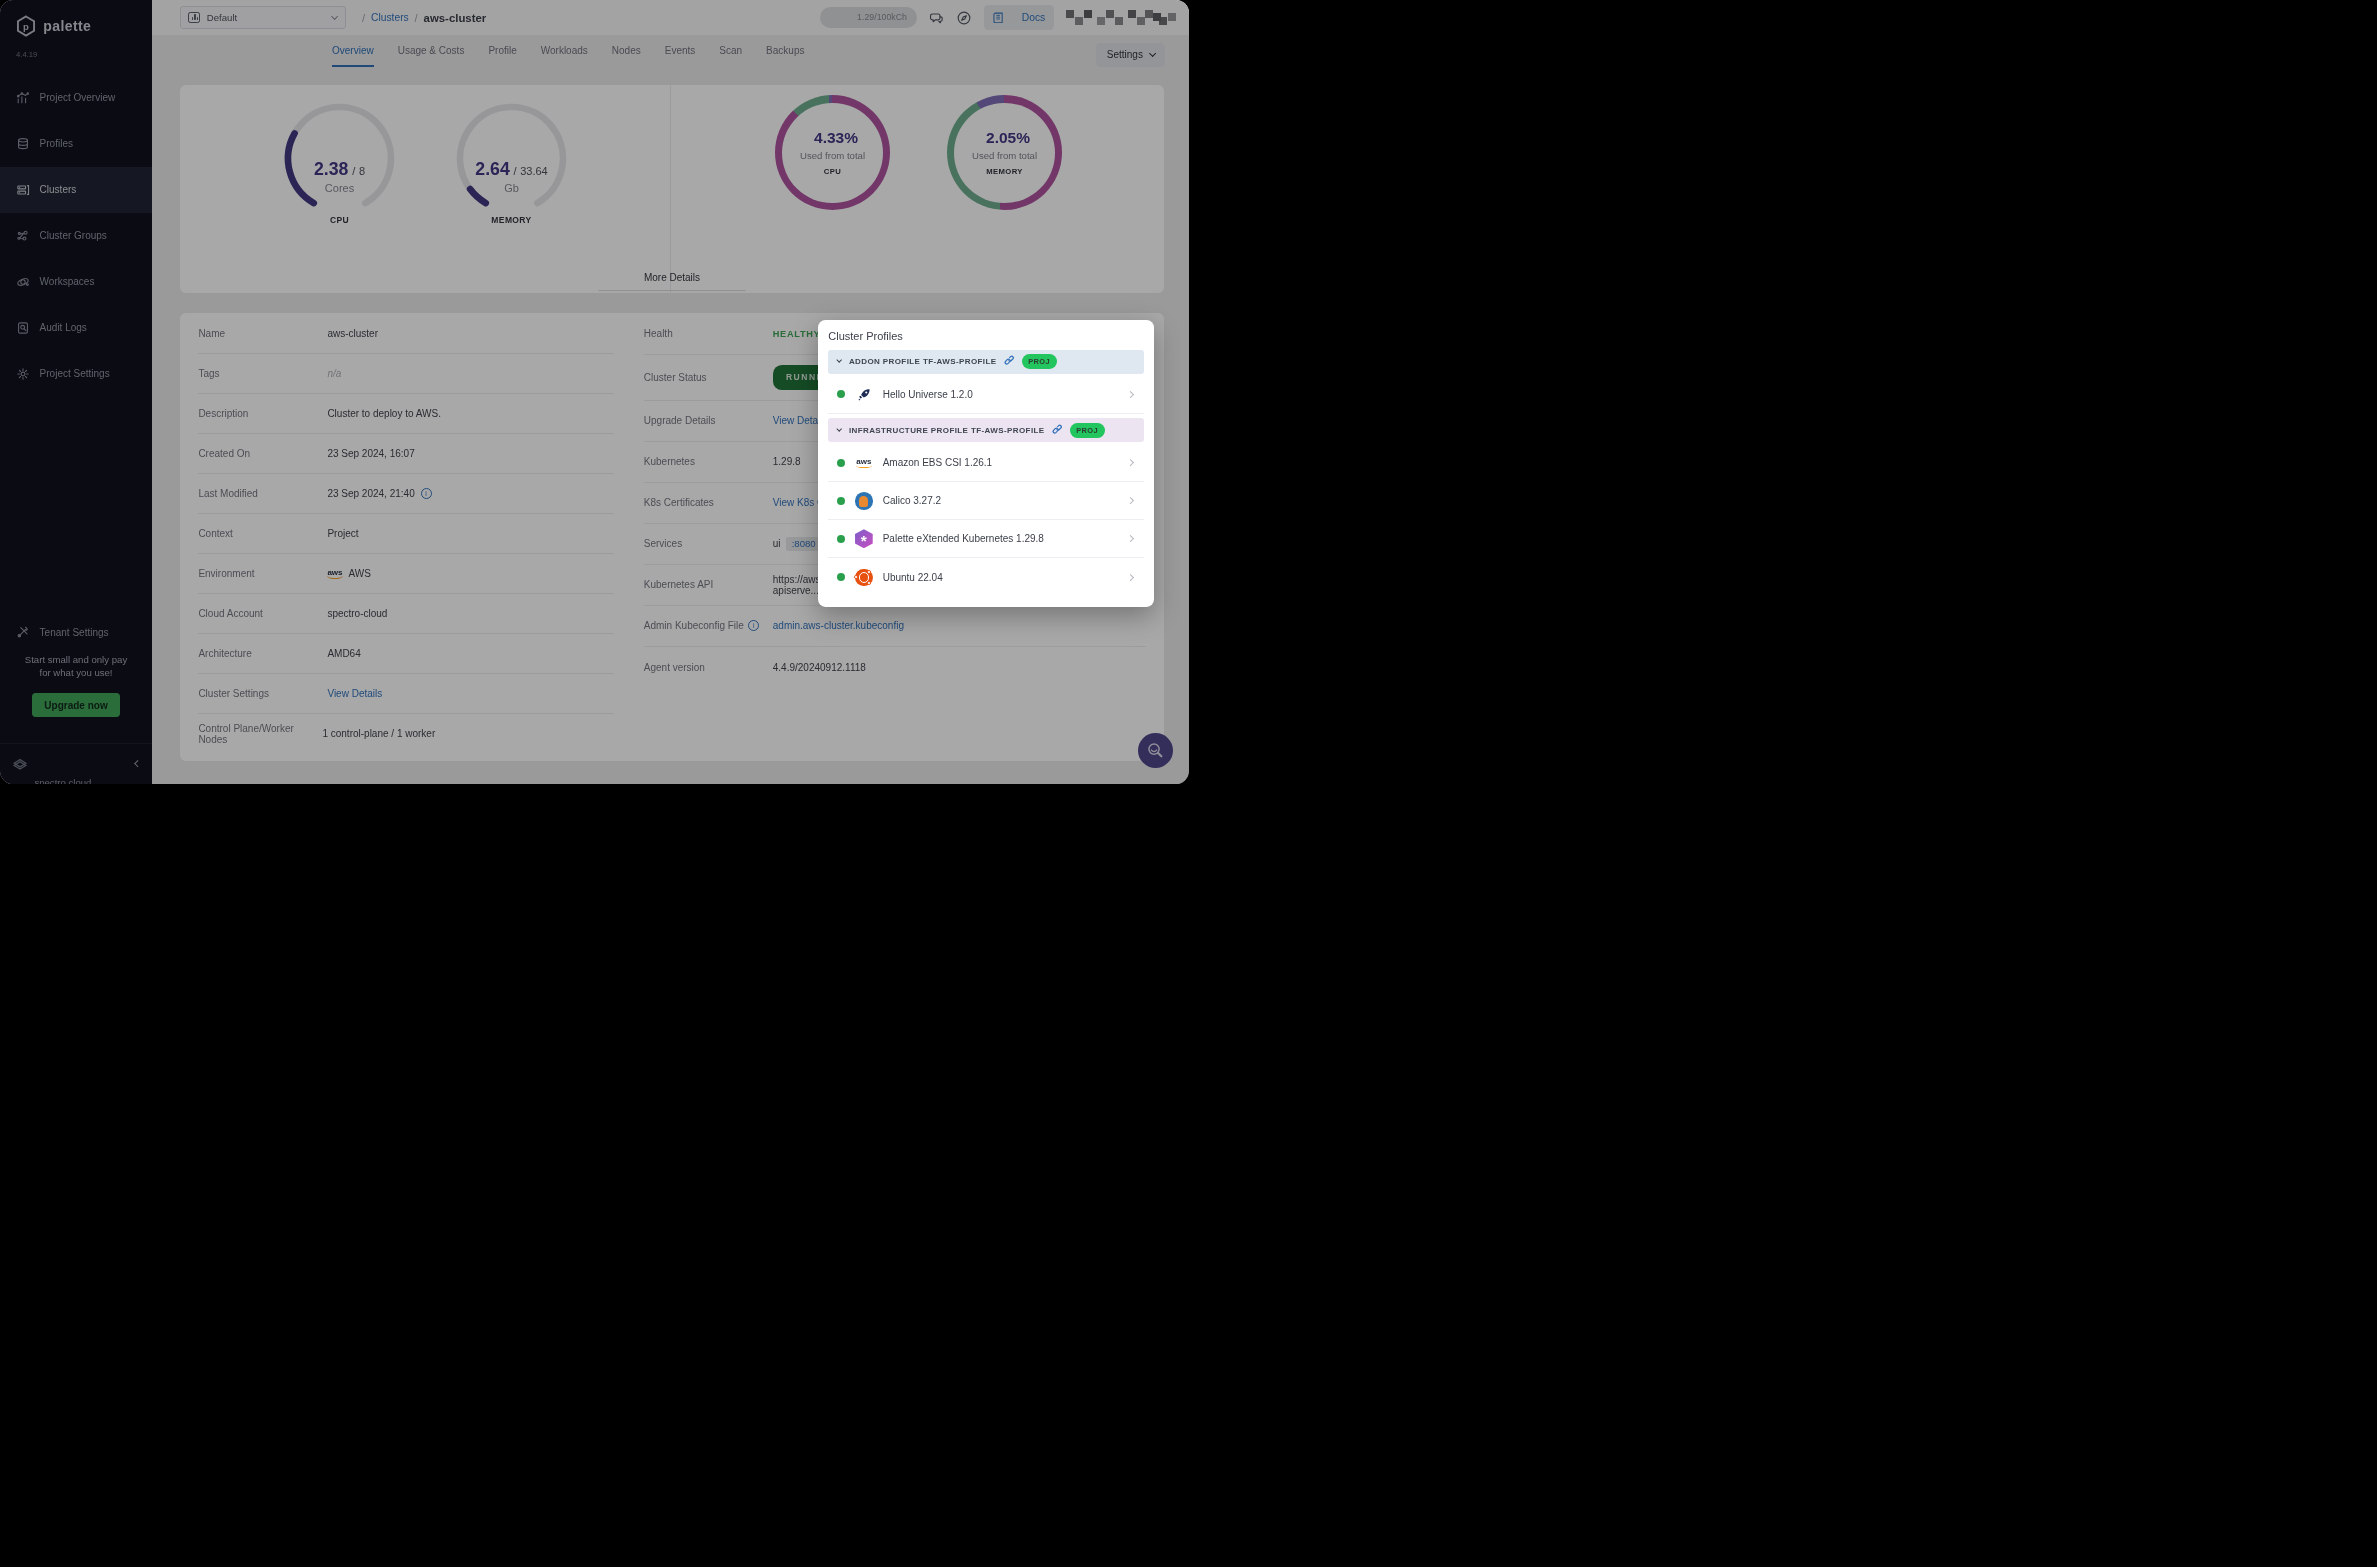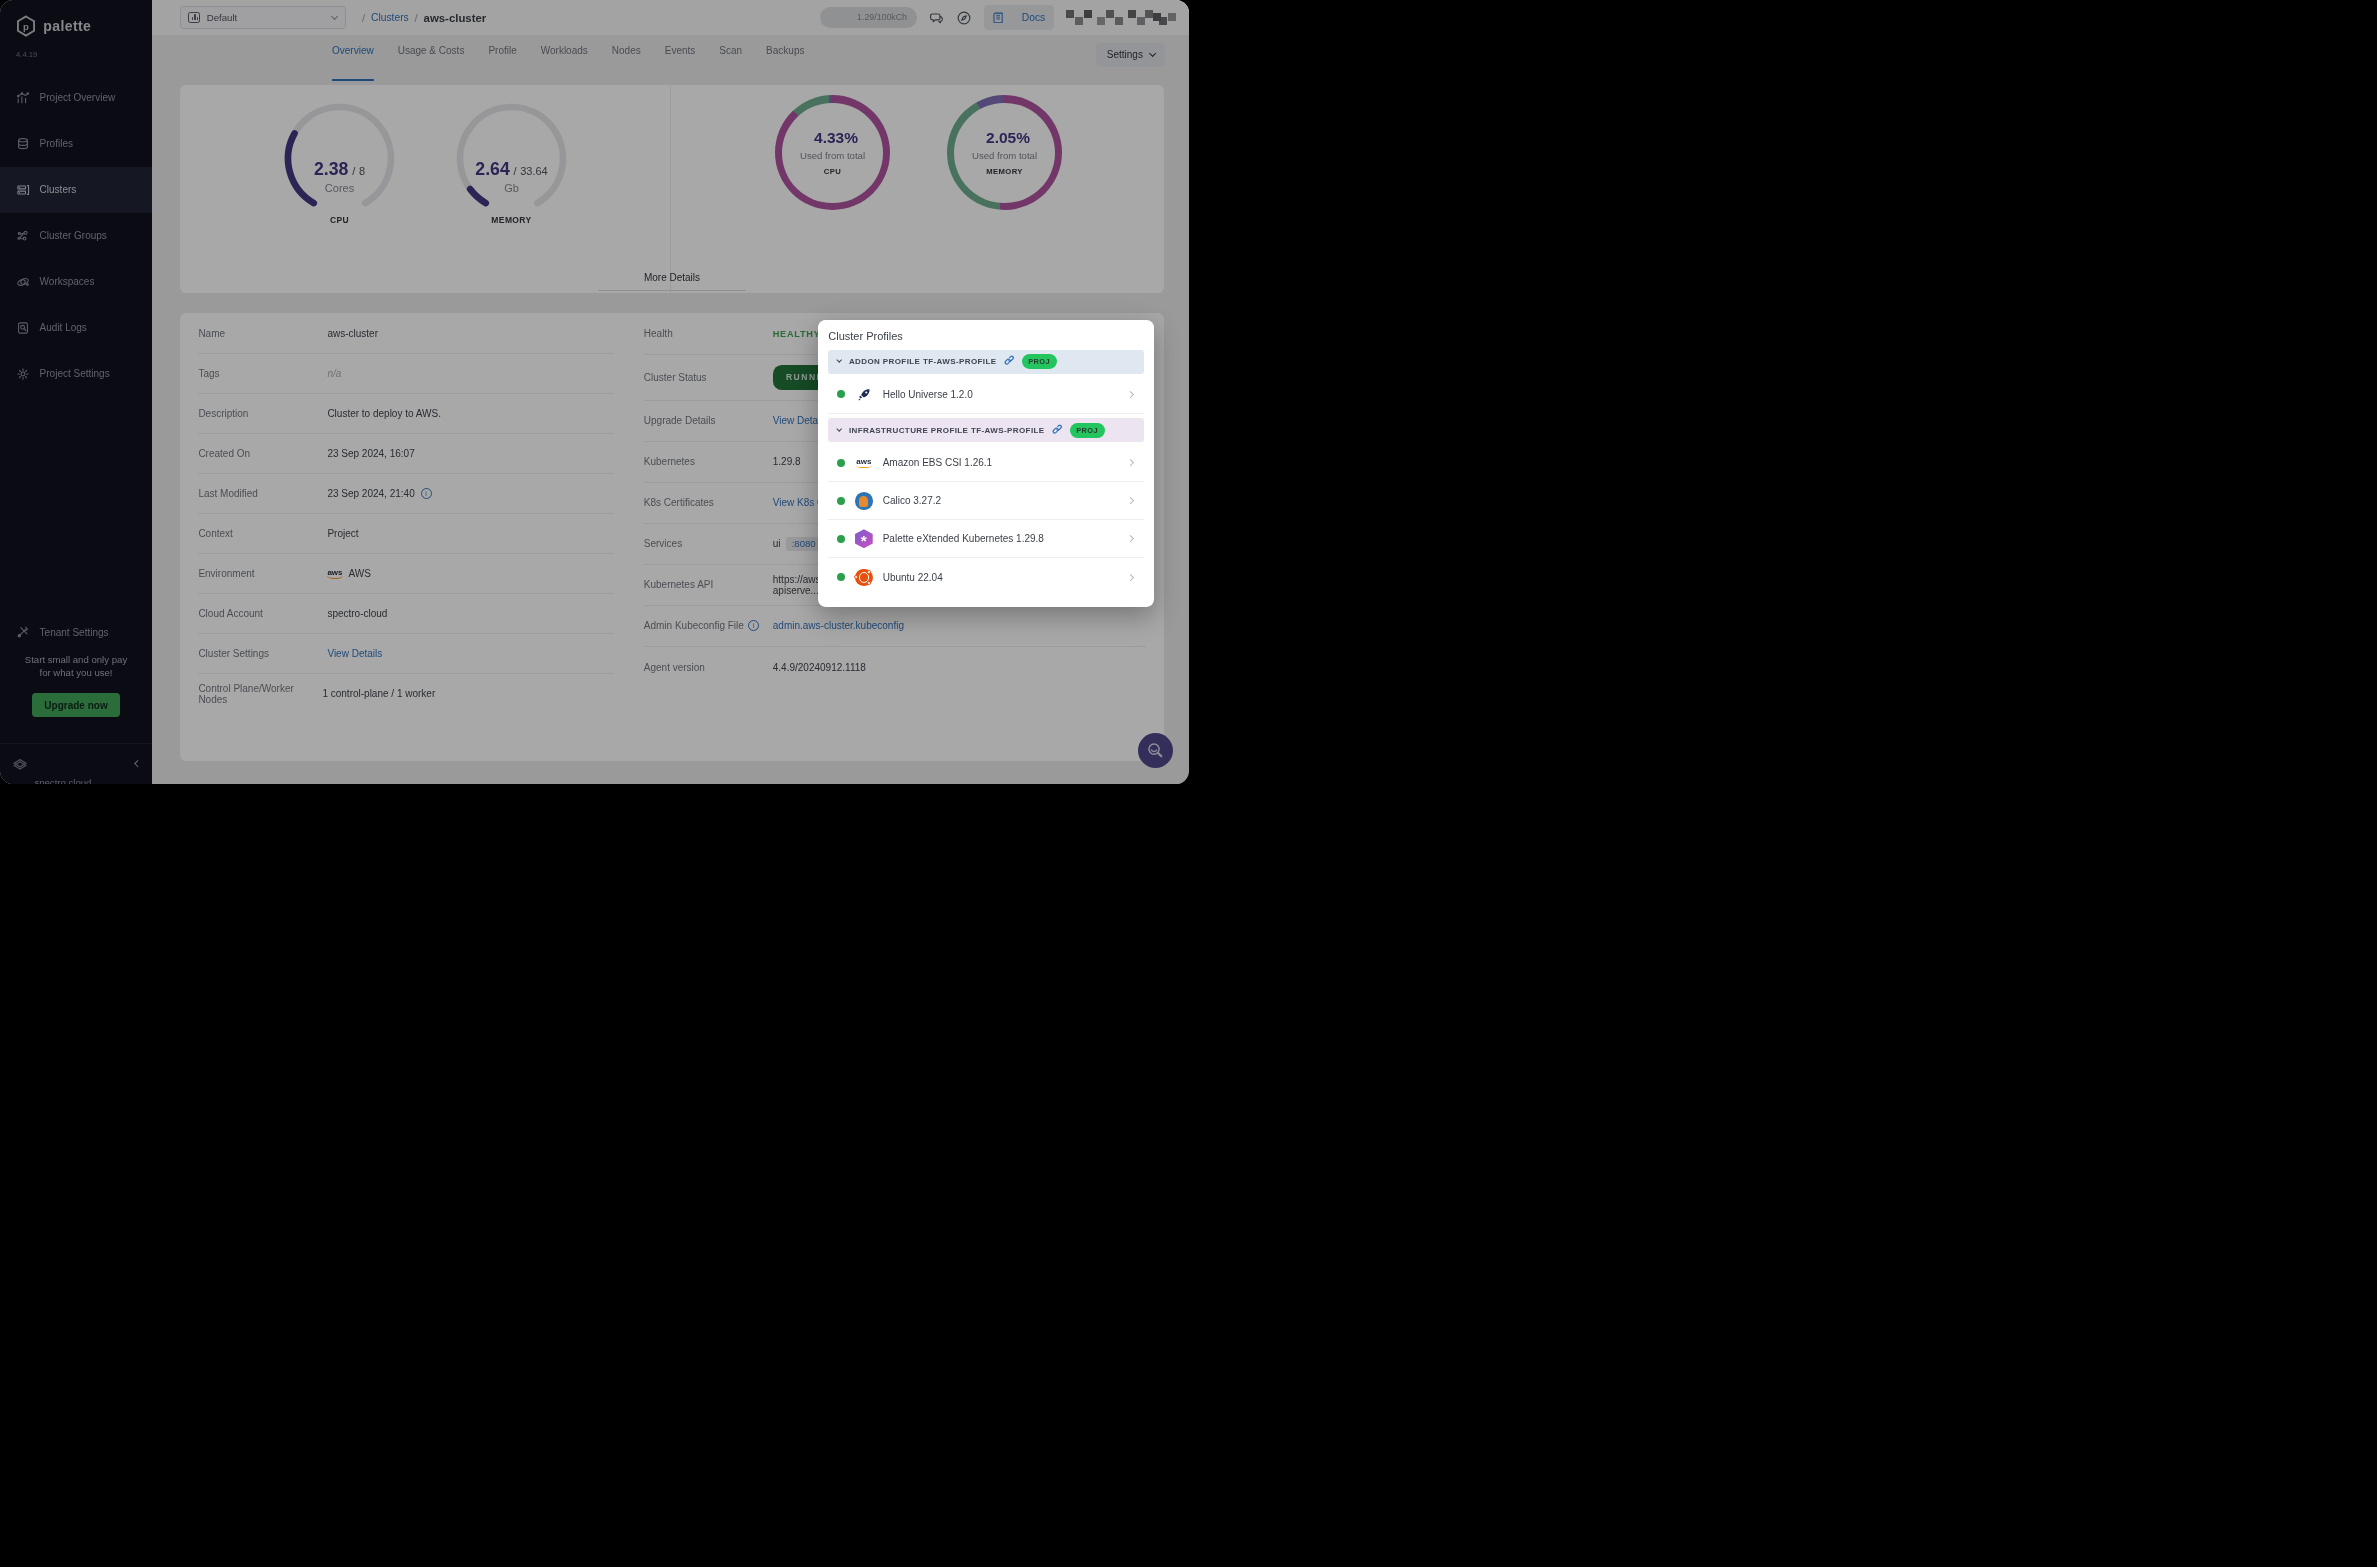--- a/index.html
+++ b/index.html
@@ -42,21 +42,21 @@
   .bc-cur { color:#363b44; font-size:11.4px; font-weight:bold; }
   .topbar-right { margin-left:auto; display:flex; align-items:center; gap:11.8px; }
   .credits { background:#d9dadd; border-radius:11px; height:21.3px; min-width:97px; display:flex; align-items:center; justify-content:flex-end; padding:0 9.6px; font-size:8.8px; color:#84878f; }
   .tb-icon { width:16px; height:16px; cursor:pointer; }
   .tb-icon svg { stroke:#4c515b; fill:none; stroke-width:1.6; stroke-linecap:round; stroke-linejoin:round; }
   .docs-btn { display:flex; align-items:center; gap:18px; background:#e2e5e9; border-radius:4.4px; height:25px; padding:0 8.8px; cursor:pointer; color:#2f6fb8; font-size:10.3px; }
   .redacted { width:110px; height:17.7px; position:relative; }
   .redacted i { position:absolute; width:8px; height:8px; }
 
   .tabsrow { position:absolute; top:35px; left:180px; right:24px; height:49px; display:flex; gap:24px; padding-top:9.6px; }
-  .tab { font-size:10px; color:#6b6f79; padding-bottom:23px; border-bottom:2.2px solid transparent; cursor:pointer; height:fit-content; }
+  .tab { font-size:10px; color:#6b6f79; padding-bottom:9px; border-bottom:2.2px solid transparent; cursor:pointer; height:fit-content; }
   .tab.active { color:#2a6cb5; border-bottom-color:#2a6cb5; }
   .settings-btn { position:absolute; top:43px; right:24px; height:23.6px; padding:0 10.3px; background:#dfe1e5; border:none; border-radius:4.4px; font-size:10px; color:#2c3038; display:flex; align-items:center; gap:6.6px; cursor:pointer; font-family:inherit; }
   .settings-btn .chev { border-color:#2c3038; }
 
   .card { position:absolute; background:#fdfdfe; border-radius:5.9px; }
   .card1 { left:28px; top:85px; width:984px; height:208px; }
   .vdiv { position:absolute; left:490px; top:0; bottom:0; width:0.7px; background:#ececee; }
   .more-details { position:absolute; left:50%; transform:translateX(-50%); bottom:2px; width:147px; text-align:center; padding-bottom:7.4px; border-bottom:0.7px solid #d9dadd; font-size:10px; color:#2e323a; cursor:pointer; }
 
   .gauge { position:absolute; width:125px; height:125px; }
@@ -386,20 +386,24 @@
           <span class="dval">
               <span class="aws-logo">aws</span>
             <span>AWS</span>
             </span>
         </div>
         <div class="drow">
           <span class="dlabel">Cloud Account</span>
           <span class="dval">spectro-cloud</span>
         </div>
         <div class="drow">
+          <span class="dlabel">Architecture</span>
+          <span class="dval">AMD64</span>
+        </div>
+        <div class="drow">
           <span class="dlabel">Cluster Settings</span>
           <span class="dval link">View Details</span>
         </div>
         <div class="drow">
           <span class="dlabel" style="width:124px">Control Plane/Worker Nodes</span>
           <span class="dval">1 control-plane / 1 worker</span>
         </div>
       </div>
 
       <div class="dcol right">

